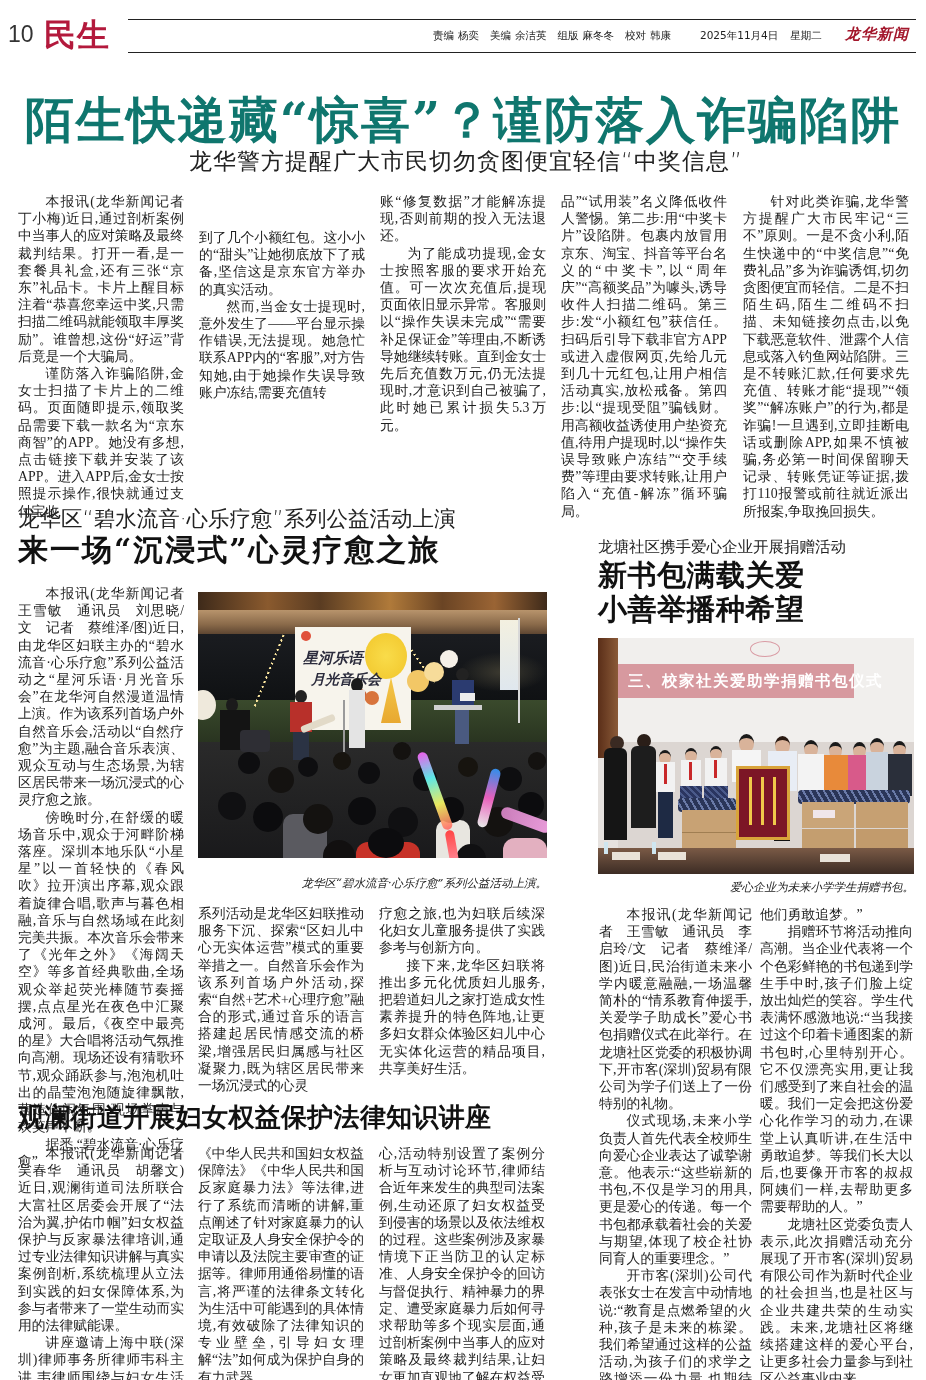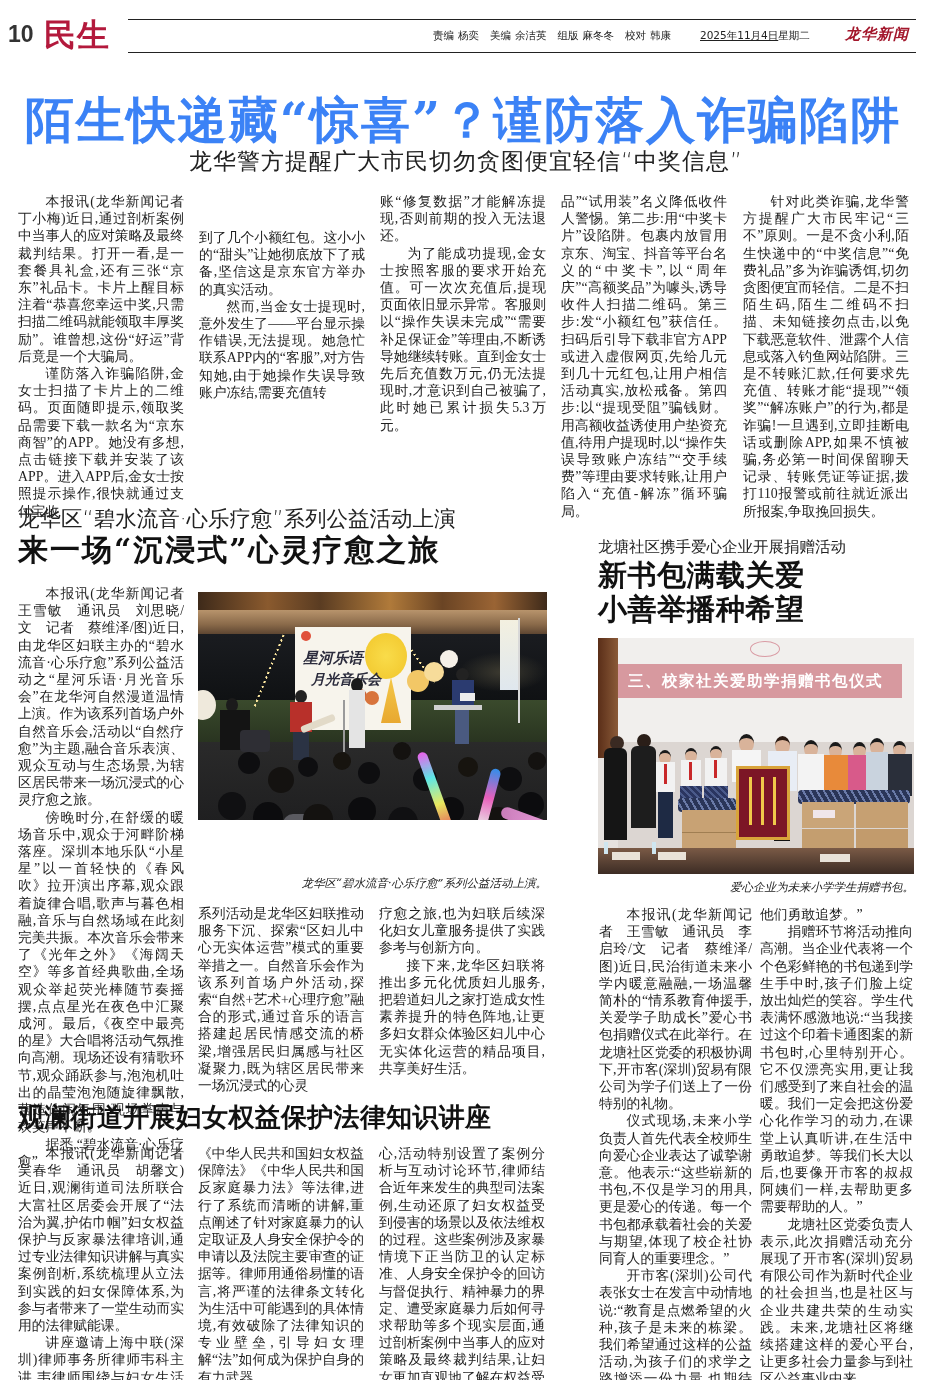--- a/index.html
+++ b/index.html
@@ -1,32 +1,32 @@
 <!DOCTYPE html>
 <html><head>
 <meta charset="utf-8">
 <style>
 html,body{margin:0;padding:0;background:#ffffff;}
 body{width:926px;height:1380px;position:relative;overflow:hidden;color:#1c1c1c;font-family:"Liberation Serif","DejaVu Serif",serif;}
 .abs{position:absolute;}
 
 
-.pg-num{left:8px;top:21px;font-family:"Liberation Sans",sans-serif;font-size:23px;color:#333;font-weight:bold;}
+.pg-num{left:8px;top:21px;font-family:"Liberation Sans",sans-serif;font-size:23px;color:#333;}
 .section-name{left:44px;top:14px;font-family:"DejaVu Sans",sans-serif;font-weight:bold;font-size:32px;color:#b3193c;letter-spacing:1px;}
 .rule{left:128px;width:788px;height:1px;background:#222;}
 .rule.top{top:19px;}
 .rule.bottom{top:52px;}
 .credits{left:433px;top:29px;font-family:"DejaVu Sans",sans-serif;font-size:10.5px;color:#222;display:flex;align-items:center;white-space:nowrap;}
 .credits .pair{margin-right:11px;}
 .credits .pair .role{margin-right:4px;}
-.credits .date{margin-left:18px;text-decoration:underline;}
+.credits .date{margin-left:18px;margin-right:12px;}
 .masthead{left:845px;top:25px;font-family:"DejaVu Serif",serif;font-weight:bold;font-style:italic;font-size:15px;color:#a3172c;letter-spacing:1px;}
 
 
-.h1{left:0;top:90px;width:926px;box-sizing:border-box;padding-left:0;text-align:center;font-family:"DejaVu Serif",serif;font-weight:900;font-size:49px;letter-spacing:2px;color:#3b82f6;line-height:60px;}
+.h1{left:0;top:90px;width:926px;box-sizing:border-box;padding-left:0;text-align:center;font-family:"DejaVu Serif",serif;font-weight:900;font-size:49px;letter-spacing:2px;color:#0f766e;line-height:60px;}
 .sub{left:0;top:146px;width:926px;box-sizing:border-box;padding-left:6px;text-align:center;font-family:"DejaVu Sans",sans-serif;font-weight:300;font-size:23px;letter-spacing:1px;color:#222;line-height:30px;}
 .kicker{font-family:"DejaVu Sans",sans-serif;font-weight:300;color:#222;white-space:nowrap;}
 .hd{font-family:"DejaVu Serif",serif;font-weight:900;color:#111;white-space:nowrap;}
 
 
 .col{position:absolute;width:166px;font-size:13.8px;line-height:17.2px;text-align:justify;color:#1e1e1e;font-family:"Liberation Serif","DejaVu Serif",serif;}
 .col.narrow{width:153px;}
 .col p{margin:0;text-indent:2em;}
 .col p.cont{text-indent:0;}
 
@@ -78,21 +78,21 @@
 
 <div class="abs kicker" style="left:18px;top:504px;font-size:21.5px;">龙华区“碧水流音·心乐疗愈”系列公益活动上演</div>
 <div class="abs hd" style="left:18px;top:530px;font-size:30px;letter-spacing:2px;">来一场“沉浸式”心灵疗愈之旅</div>
 
 <div class="col" style="left:18px;top:585px;">
   <p>本报讯(龙华新闻记者　王雪敏　通讯员　刘思晓/文　记者　蔡维泽/图)近日,由龙华区妇联主办的“碧水流音·心乐疗愈”系列公益活动之“星河乐语·月光音乐会”在龙华河自然漫道温情上演。作为该系列首场户外自然音乐会,活动以“自然疗愈”为主题,融合音乐表演、观众互动与生态场景,为辖区居民带来一场沉浸式的心灵疗愈之旅。</p>
   <p>傍晚时分,在舒缓的暖场音乐中,观众于河畔阶梯落座。深圳本地乐队“小星星”以一首轻快的《春风吹》拉开演出序幕,观众跟着旋律合唱,歌声与暮色相融,音乐与自然场域在此刻完美共振。本次音乐会带来了《光年之外》《海阔天空》等多首经典歌曲,全场观众举起荧光棒随节奏摇摆,点点星光在夜色中汇聚成河。最后,《夜空中最亮的星》大合唱将活动气氛推向高潮。现场还设有猜歌环节,观众踊跃参与,泡泡机吐出的晶莹泡泡随旋律飘散,营造休闲氛围,现场掌声与欢笑声不断。</p>
   <p>据悉,“碧水流音·心乐疗愈”</p>
 </div>
 
-<div class="photo" style="left:198px;top:592px;width:349px;height:228px;background:#1c1c1e;">
+<div class="photo" style="left:198px;top:592px;width:349px;height:266px;background:#1c1c1e;">
   <div style="left:0;top:0;width:349px;height:20px;background:linear-gradient(90deg,#3e2a1a,#8a5a2e 20%,#5a3c22 35%,#b07a3a 55%,#6a4424 70%,#9a6434 85%,#3e2a1a);"></div>
   <div style="left:0;top:18px;width:349px;height:24px;background:linear-gradient(#b8946c,#8a6a4a 60%,#5e4632);"></div>
   <div style="left:0;top:42px;width:349px;height:68px;background:linear-gradient(#1a1c20,#0f1113);"></div>
   <div style="left:260px;top:60px;width:89px;height:40px;background:radial-gradient(ellipse at center,#3c3a30,transparent 70%);"></div>
   <div style="left:0;top:108px;width:349px;height:50px;background:linear-gradient(#3a4a2c,#26301e);"></div>
   <div style="left:0;top:150px;width:349px;height:128px;background:linear-gradient(#2a2a2a,#18181a);"></div>
   <div style="left:70px;top:40px;width:2px;height:78px;background:repeating-linear-gradient(#ffe9a0 0 2px,transparent 2px 5px);transform:rotate(22deg);"></div>
   <div style="left:218px;top:36px;width:2px;height:60px;background:repeating-linear-gradient(#ffe9a0 0 2px,transparent 2px 5px);transform:rotate(-35deg);"></div>
 
   <div style="left:97px;top:35px;width:116px;height:103px;background:#f7f4ec;">
@@ -186,21 +186,21 @@
 </div>
 
 <div class="abs kicker" style="left:598px;top:537px;font-size:15.5px;">龙塘社区携手爱心企业开展捐赠活动</div>
 <div class="abs hd" style="left:598px;top:556px;font-size:29px;letter-spacing:0.5px;">新书包满载关爱</div>
 <div class="abs hd" style="left:598px;top:590px;font-size:29px;letter-spacing:0.5px;">小善举播种希望</div>
 
 <div class="photo" style="left:598px;top:638px;width:316px;height:236px;background:#e6e2df;">
   <div style="left:0;top:0;width:20px;height:120px;background:linear-gradient(90deg,#5a2e18,#8a5a38);"></div>
   <div style="left:20px;top:0;width:296px;height:104px;background:#f1efed;"></div>
   <div class="round" style="left:152px;top:3px;width:28px;height:14px;border:1px solid #d99aa3;"></div>
-  <div style="left:20px;top:26px;width:284px;height:34px;background:#d7999f;">
+  <div style="left:20px;top:26px;width:236px;height:34px;background:#d7999f;">
     <div style="left:10px;top:0;line-height:34px;font-family:'DejaVu Serif',serif;font-weight:bold;font-size:15.5px;letter-spacing:1.5px;color:#ffffff;white-space:nowrap;">三、校家社关爱助学捐赠书包仪式</div>
   </div>
   <div style="left:20px;top:104px;width:296px;height:106px;background:#dcd6d2;"></div>
 
   <div class="round" style="left:12px;top:98px;width:14px;height:14px;background:#3a2a22;"></div>
   <div style="left:6px;top:110px;width:23px;height:92px;background:#151515;border-radius:6px 6px 0 0;"></div>
   <div class="round" style="left:39px;top:96px;width:14px;height:14px;background:#2a1e18;"></div>
   <div style="left:33px;top:108px;width:25px;height:82px;background:#1d1d1d;border-radius:6px 6px 0 0;"></div>
   <div class="round" style="left:61px;top:112px;width:12px;height:12px;background:#d9b39a;border-top:3px solid #1a1a1a;"></div>
   <div style="left:58px;top:124px;width:19px;height:30px;background:#f2f2f2;"></div>

